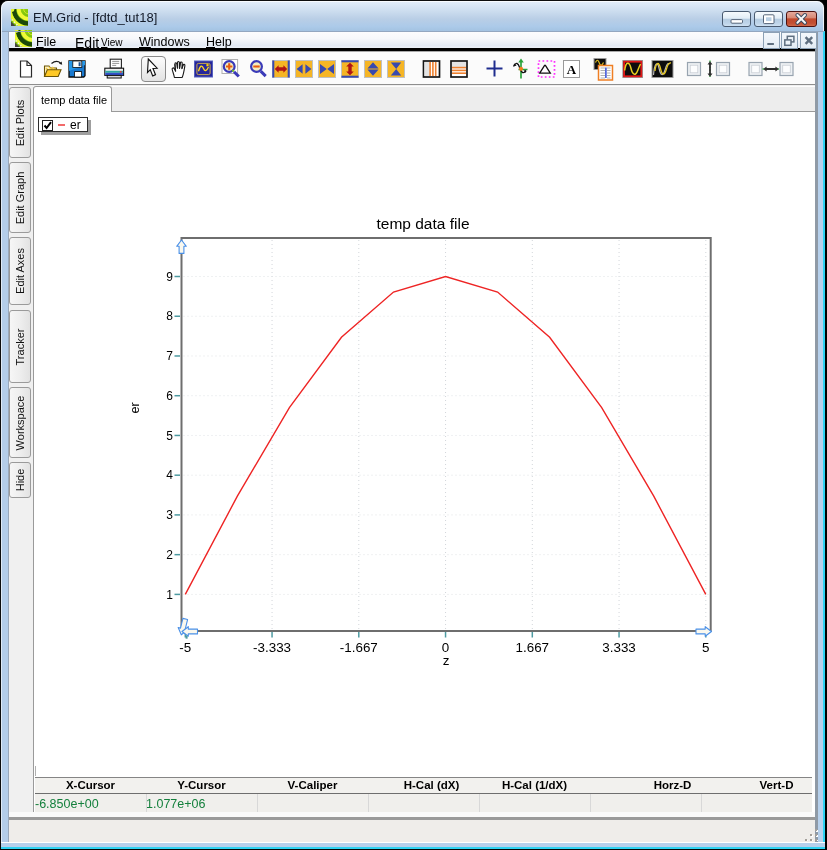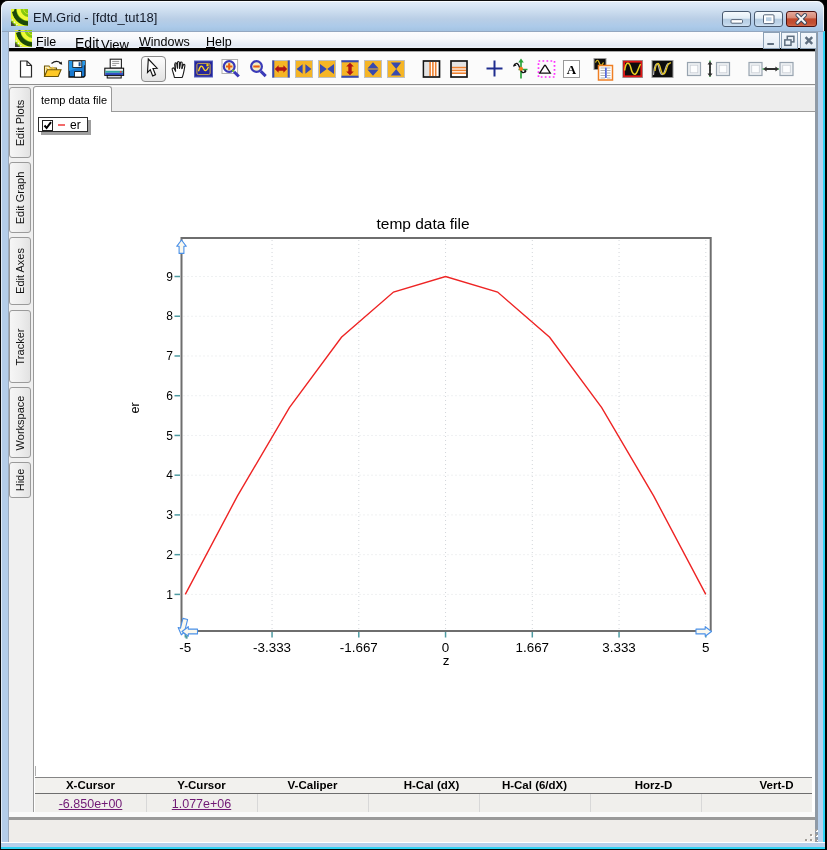--- a/index.html
+++ b/index.html
@@ -52,21 +52,21 @@
 #bfill { position:absolute; left:1px; top:843px; width:824px; height:4px; background:#b6d0ec; }
 #bcy { position:absolute; left:1px; top:847px; width:824px; height:2px; background:#2ed2f2; }
 #bblack { position:absolute; left:0px; top:848.5px; width:827px; height:1.5px; background:#050505; }
 
 #dtable { position:absolute; left:2px; top:690.5px; width:777px; }
 .thline { position:absolute; left:0; top:0; width:777px; height:1px; background:#858585; }
 .hrow { position:absolute; left:0; top:1px; width:777px; height:15px; background:#f2f1ee; }
 .hcell { position:absolute; top:2.5px; height:13px; font-size:11.5px; font-weight:bold; color:#000; text-align:center; }
 .hdark { position:absolute; left:0; top:16px; width:777px; height:1.5px; background:#6e6e6e; }
 .drow { position:absolute; left:0; top:17.5px; width:777px; height:18px; background:#f0efec; }
-.dcell { position:absolute; top:20.5px; height:13px; font-size:12.5px; color:#701a75; text-align:center;text-decoration:underline; }
+.dcell { position:absolute; top:20.5px; height:13px; font-size:12.5px; color:#15803d; text-align:left; }
 .dsep { position:absolute; top:17.5px; width:1px; height:18px; background:#d8d8d8; }
 .dbot { position:absolute; left:0; top:35.5px; width:777px; height:1px; background:#9a9a9a; }
 
 .wbtn { position:absolute; top:10px; height:16px; border:1px solid #495a70; border-radius:3px; }
 #btnmin,#btnmax { background:linear-gradient(180deg,#f6fafd 0%,#e2edf6 45%,#b5cce1 50%,#bed4e9 80%,#cfe1f2 100%); }
 #btnmin { left:721px; width:29px; }
 #btnmax { left:753px; width:29px; }
 #btnclose { left:785px; width:31px; background:linear-gradient(180deg,#e4a99c 0%,#d88a76 40%,#c04a2e 50%,#c24f33 80%,#d0694a 100%); border-color:#4c1210; }
 
 .mdib { position:absolute; top:0.5px; width:17px; height:17px; background:linear-gradient(180deg,#f4f8fc,#e2ebf4); border:1px solid #8ba0b5; border-radius:0; }
@@ -137,21 +137,21 @@
 <circle cx="17.5" cy="0" r="9.8" fill="none" stroke="#f0fa38" stroke-width="3.8"></circle>
 <circle cx="17.5" cy="0" r="14.6" fill="none" stroke="#1d4a0a" stroke-width="4.6"></circle>
 <circle cx="17.5" cy="0" r="18.3" fill="none" stroke="#e9f832" stroke-width="3"></circle>
 <circle cx="1" cy="0.5" r="2.4" fill="#e4f63a"></circle>
 <path d="M0,12.5 L4.5,17 L0,17 Z" fill="#45453f"></path>
 <line x1="0.5" y1="10.5" x2="7" y2="17" stroke="#f4f4ec" stroke-width="1.5" stroke-dasharray="1.5 1.9"></line>
 </g>
         </svg>
     <div style="position:absolute;left:27px;top:4px;font-size:12.5px;color:#000"><u>F</u>ile</div>
     <div style="position:absolute;left:66px;top:4px;font-size:14px;color:#000"><u>E</u>dit</div>
-    <div style="position:absolute;left:92px;top:6px;font-size:13px;color:#000"><u>V</u>iew</div>
+    <div style="position:absolute;left:92px;top:6px;font-size:10px;color:#000"><u>V</u>iew</div>
     <div style="position:absolute;left:130px;top:4px;font-size:12.5px;color:#000"><u>W</u>indows</div>
     <div style="position:absolute;left:197px;top:4px;font-size:12.5px;color:#000"><u>H</u>elp</div>
     <div class="mdib" style="left:753.5px"></div>
     <div class="mdib" style="left:772px"></div>
     <div class="mdib" style="left:791px"></div>
     <svg id="mdig" style="position:absolute;left:753.5px;top:0.5px" width="56" height="17">
           <rect x="4.3" y="11" width="6.6" height="2" fill="#5f6f80"></rect>
 <rect x="24.3" y="4.3" width="6.6" height="5.6" fill="none" stroke="#5f6f80" stroke-width="1.5"></rect>
 <rect x="21.8" y="7.9" width="6.2" height="5.4" fill="#ecf2f8" stroke="#5f6f80" stroke-width="1.5"></rect>
 <path d="M42.6,5.2 L49.2,11.8 M49.2,5.2 L42.6,11.8" stroke="#5f6f80" stroke-width="2.4"></path>
@@ -437,22 +437,22 @@
       <div style="position:absolute;left:2px;top:680px;width:1px;height:10px;background:#b0b0b0"></div>
       <div id="dtable">
         <div class="thline"></div>
         <div class="hrow"></div>
         <div class="hdark"></div>
         <div class="drow"></div>
         <div class="hcell" style="left:0px;width:111px">X-Cursor</div>
         <div class="hcell" style="left:111px;width:111px">Y-Cursor</div>
         <div class="hcell" style="left:222px;width:111px">V-Caliper</div>
         <div class="hcell" style="left:341px;width:111px">H-Cal (dX)</div>
-        <div class="hcell" style="left:444px;width:111px">H-Cal (6/dX)</div>
-        <div class="hcell" style="left:563px;width:111px">Horz-D</div>
+        <div class="hcell" style="left:444px;width:111px">H-Cal (1/dX)</div>
+        <div class="hcell" style="left:582px;width:111px">Horz-D</div>
         <div class="hcell" style="left:686px;width:111px">Vert-D</div>
         <div class="dcell" style="left:0px;width:111px">-6.850e+00</div>
         <div class="dcell" style="left:111px;width:111px">1.077e+06</div>
         <div class="dsep" style="left:111px"></div>
         <div class="dsep" style="left:222px"></div>
         <div class="dsep" style="left:333px"></div>
         <div class="dsep" style="left:444px"></div>
         <div class="dsep" style="left:555px"></div>
         <div class="dsep" style="left:666px"></div>
         <div class="dbot"></div>

